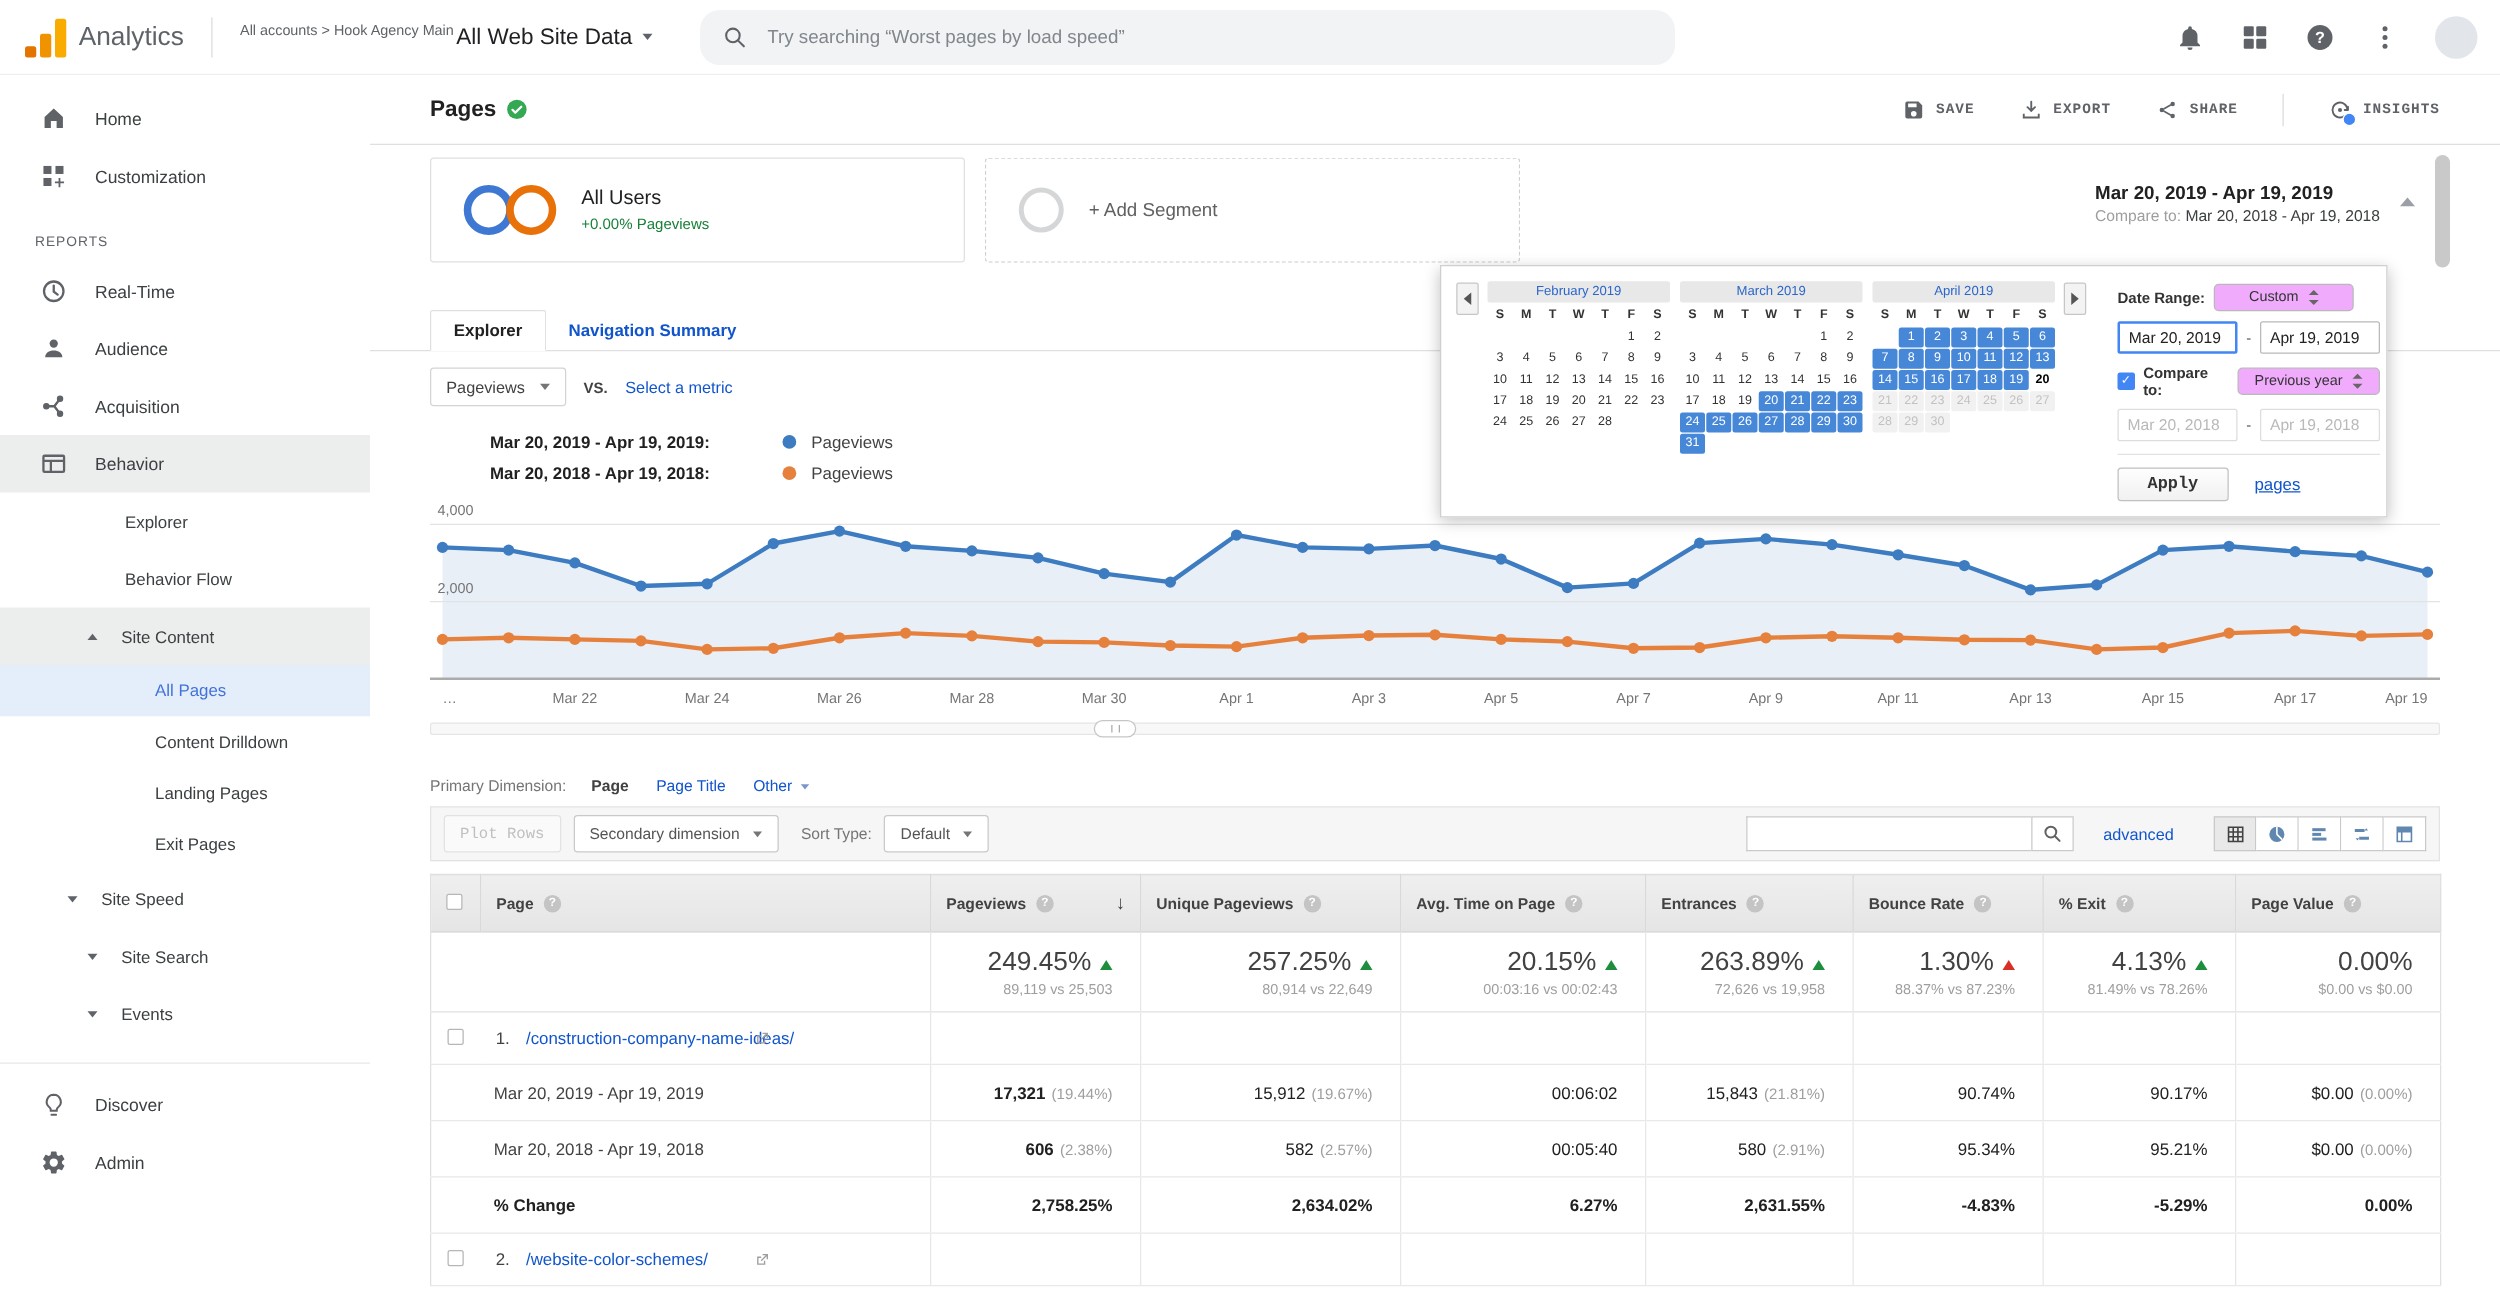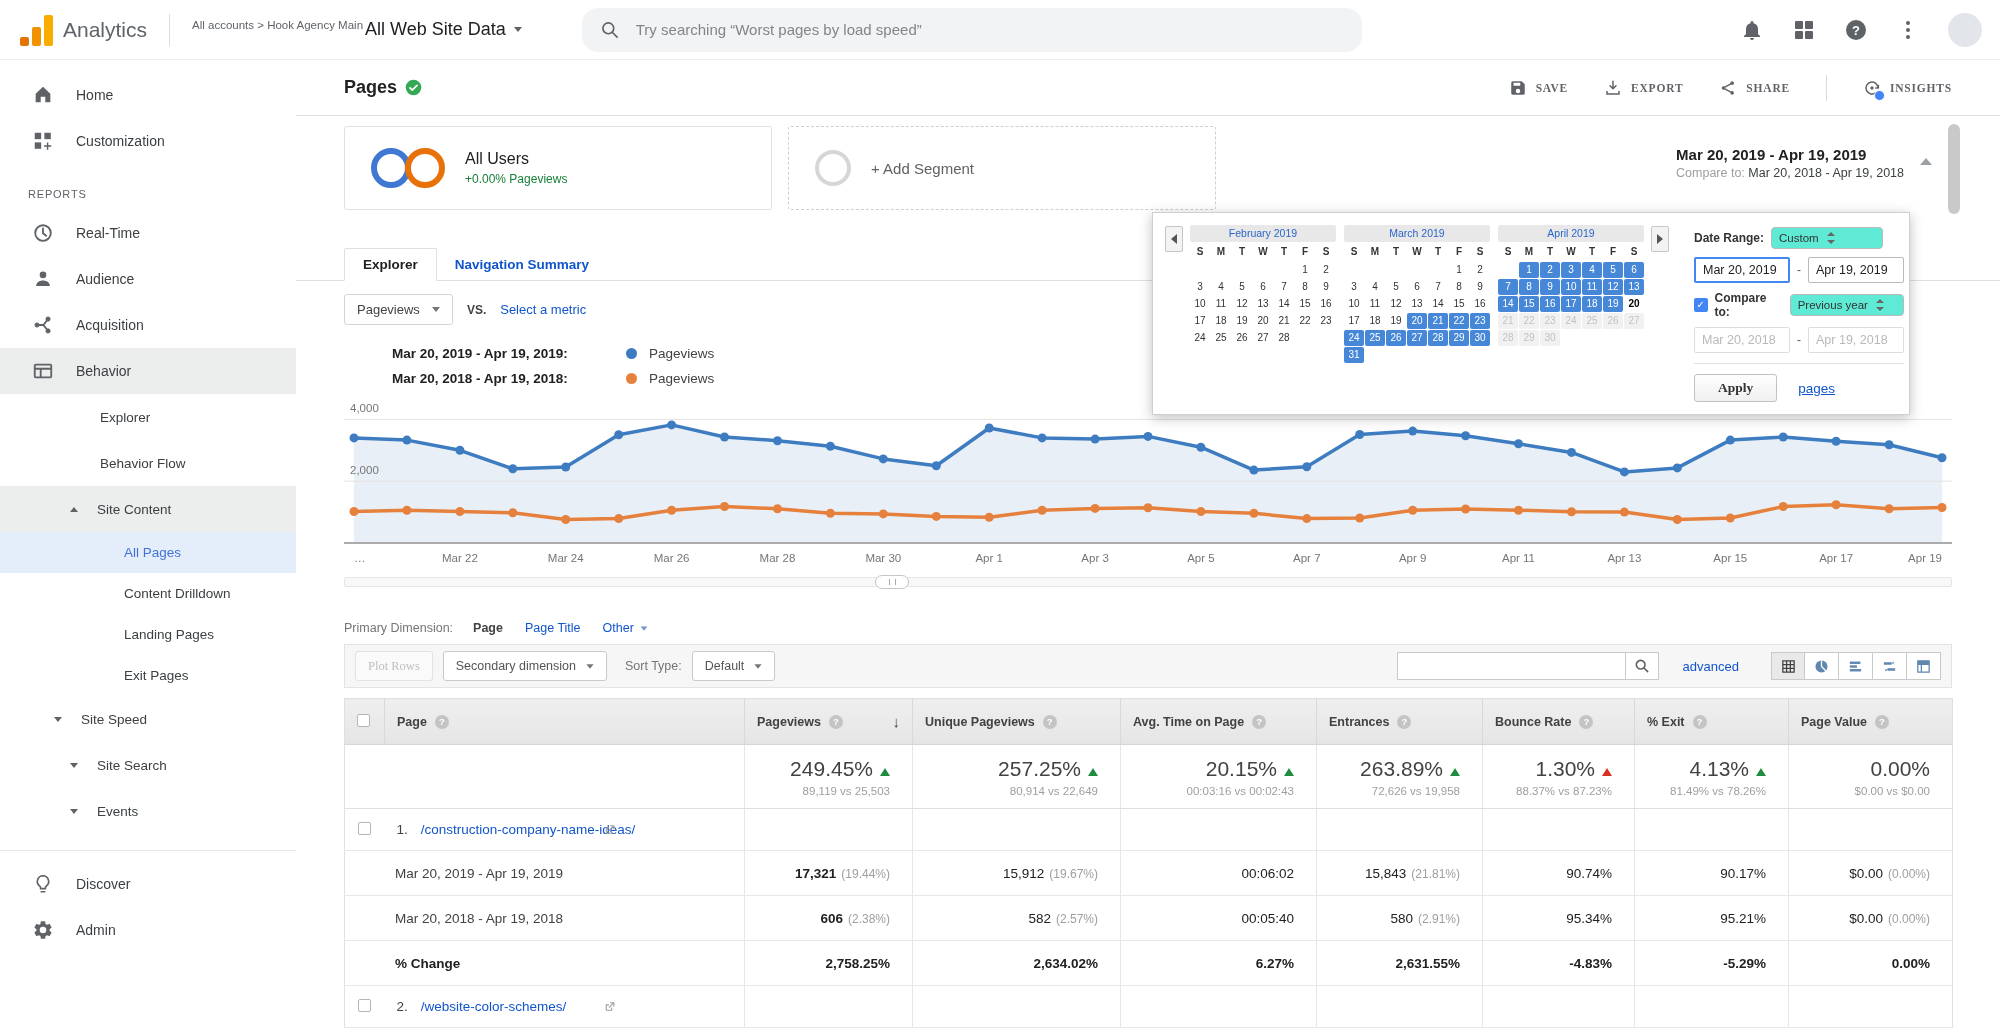--- a/index.html
+++ b/index.html
@@ -1,34 +1,34 @@
 <!DOCTYPE html>
 <html><head>
 <meta charset="utf-8">
 <style>
   *{box-sizing:border-box;margin:0;padding:0}
   html,body{width:2000px;height:1033px;overflow:hidden;background:#fff;
     font-family:"Liberation Sans","DejaVu Sans",sans-serif;color:#212121}
-  button{font-family:Liberation Serif, serif;cursor:pointer;background:none;border:none}
+  button{font-family:Liberation Mono, monospace;cursor:pointer;background:none;border:none}
   a{cursor:pointer;text-decoration:none}
   input{font-family:inherit;outline:none}
 
   
   .hdr{position:absolute;top:0;left:0;width:2000px;height:60px;background:#fff;
     display:flex;align-items:center;z-index:40;border-bottom:1px solid #eceeef}
   .logo{display:flex;align-items:flex-end;gap:3px;margin-left:20px;height:32px}
   .logo .b1{width:9px;height:9px;background:#e37400;border-radius:2px}
   .logo .b2{width:9px;height:19px;background:#f09300;border-radius:2px}
   .logo .b3{width:9px;height:31px;background:#f9ab00;border-radius:2px}
   .prod{font-size:21px;color:#5f6368;margin-left:10px}
   .hdr-div{width:1px;height:32px;background:#dadce0;margin:0 22px}
   .crumbs{display:flex;flex-direction:row;justify-content:flex-start;gap:2px}
   .crumb-top{font-size:11.5px;color:#5f6368}
   .crumb-prop{font-size:18px;color:#202124;display:flex;align-items:center;gap:8px}
-  .srch{margin-left:60px;width:780px;height:44px;background:#f1f3f4;border-radius:16px;
+  .srch{margin-left:38px;width:780px;height:44px;background:#f1f3f4;border-radius:16px;
     display:flex;align-items:center;padding:0 18px;gap:16px}
   .srch input{flex:1;background:transparent;border:none;font-size:15px;color:#3c4043}
   .srch input::placeholder{color:#80868b}
   .hdr-right{margin-left:auto;display:flex;align-items:center;gap:28px;margin-right:18px}
   .h-ic{width:24px;height:24px;color:#5f6368;display:inline-flex;cursor:pointer}
   .h-ic svg{width:100%;height:100%}
   .avatar{width:34px;height:34px;border-radius:50%;background:#e2e5e9;cursor:pointer}
 
   
   .sidebar{position:absolute;left:0;top:60px;width:296px;height:973px;background:#fff;overflow:hidden}
@@ -177,22 +177,22 @@
   .cal-grid{display:grid;grid-template-columns:repeat(7,20px);gap:1px;margin-top:3px}
   .dowcell{font-weight:bold;font-size:10px;height:14px;line-height:14px;text-align:center;color:#333}
   .day{font-size:10px;height:16px;line-height:16px;text-align:center;color:#333;cursor:pointer}
   .day.blank{visibility:hidden}
   .day.sel{background:#4687d8;color:#fff;border-radius:2px}
   .day.dim{background:#f1f1f1;color:#c2c2c2;border-radius:2px;cursor:default}
   .day.bolddate{font-weight:bold;color:#000}
   .dp-controls{width:228px;font-size:12px;padding-top:2px}
   .dp-row{display:flex;align-items:center;gap:7px;margin-bottom:8px}
   .dp-label{font-weight:bold;color:#333;font-size:12px}
-  .selbox{display:inline-flex;align-items:center;justify-content:flex-start;border:1px solid #b9b9b9;
-    border-radius:4px;height:22px;padding:0 7px;background:#5eead4;font-size:11.5px;color:#333;cursor:pointer}
+  .selbox{display:inline-flex;align-items:center;justify-content:center;border:1px solid #b9b9b9;
+    border-radius:4px;height:22px;padding:0 7px;background:#f0abfc;font-size:11.5px;color:#333;cursor:pointer}
   .spin{position:relative;width:8px;height:12px;margin-left:8px}
   .spin::before{content:"";position:absolute;top:0;left:0;border-left:4px solid transparent;border-right:4px solid transparent;border-bottom:4.5px solid #666}
   .spin::after{content:"";position:absolute;bottom:0;left:0;border-left:4px solid transparent;border-right:4px solid transparent;border-top:4.5px solid #666}
   .dp-input{height:26px;border:1px solid #b9b9b9;border-radius:2px;font-size:12.5px;padding:0 7px;width:96px;color:#222;background:#fff}
   .dp-input.focus{border:2px solid #4285f4}
   .dp-input.dimmed{border-color:#ddd;color:#b9b9b9}
   .dash{color:#555}
   .cbx-on{width:14px;height:14px;background:#4285f4;border-radius:2px;color:#fff;font-size:10px;line-height:14px;
     text-align:center;font-weight:bold;display:inline-block;cursor:pointer}
   .cbx-on::after{content:"✓"}

